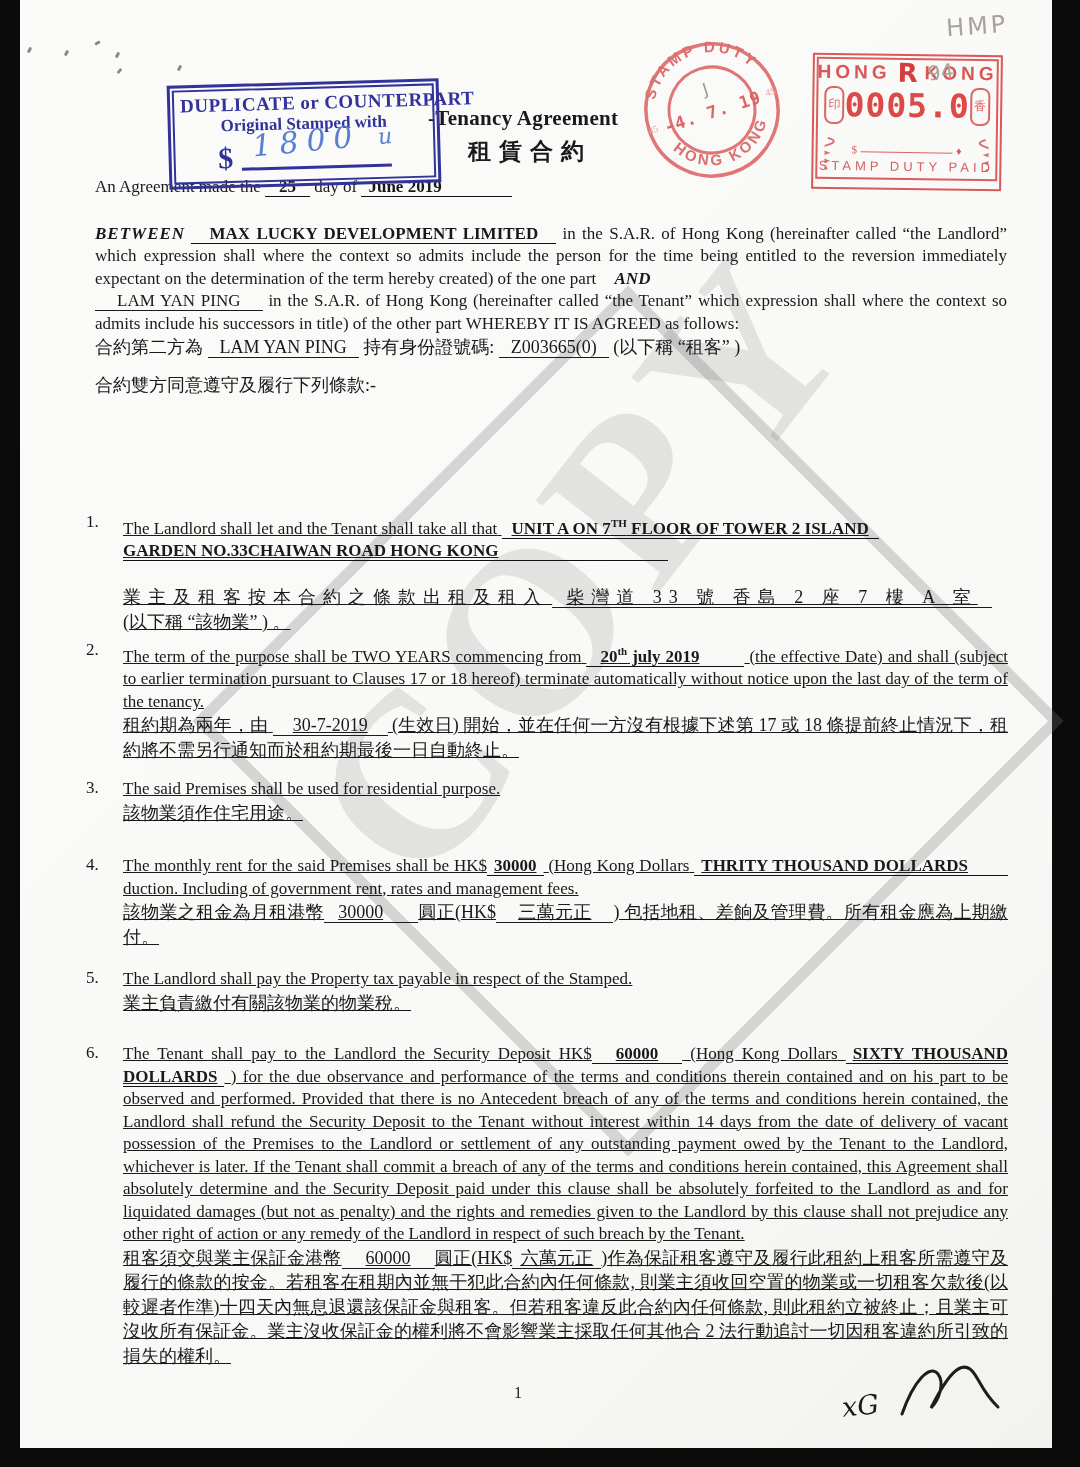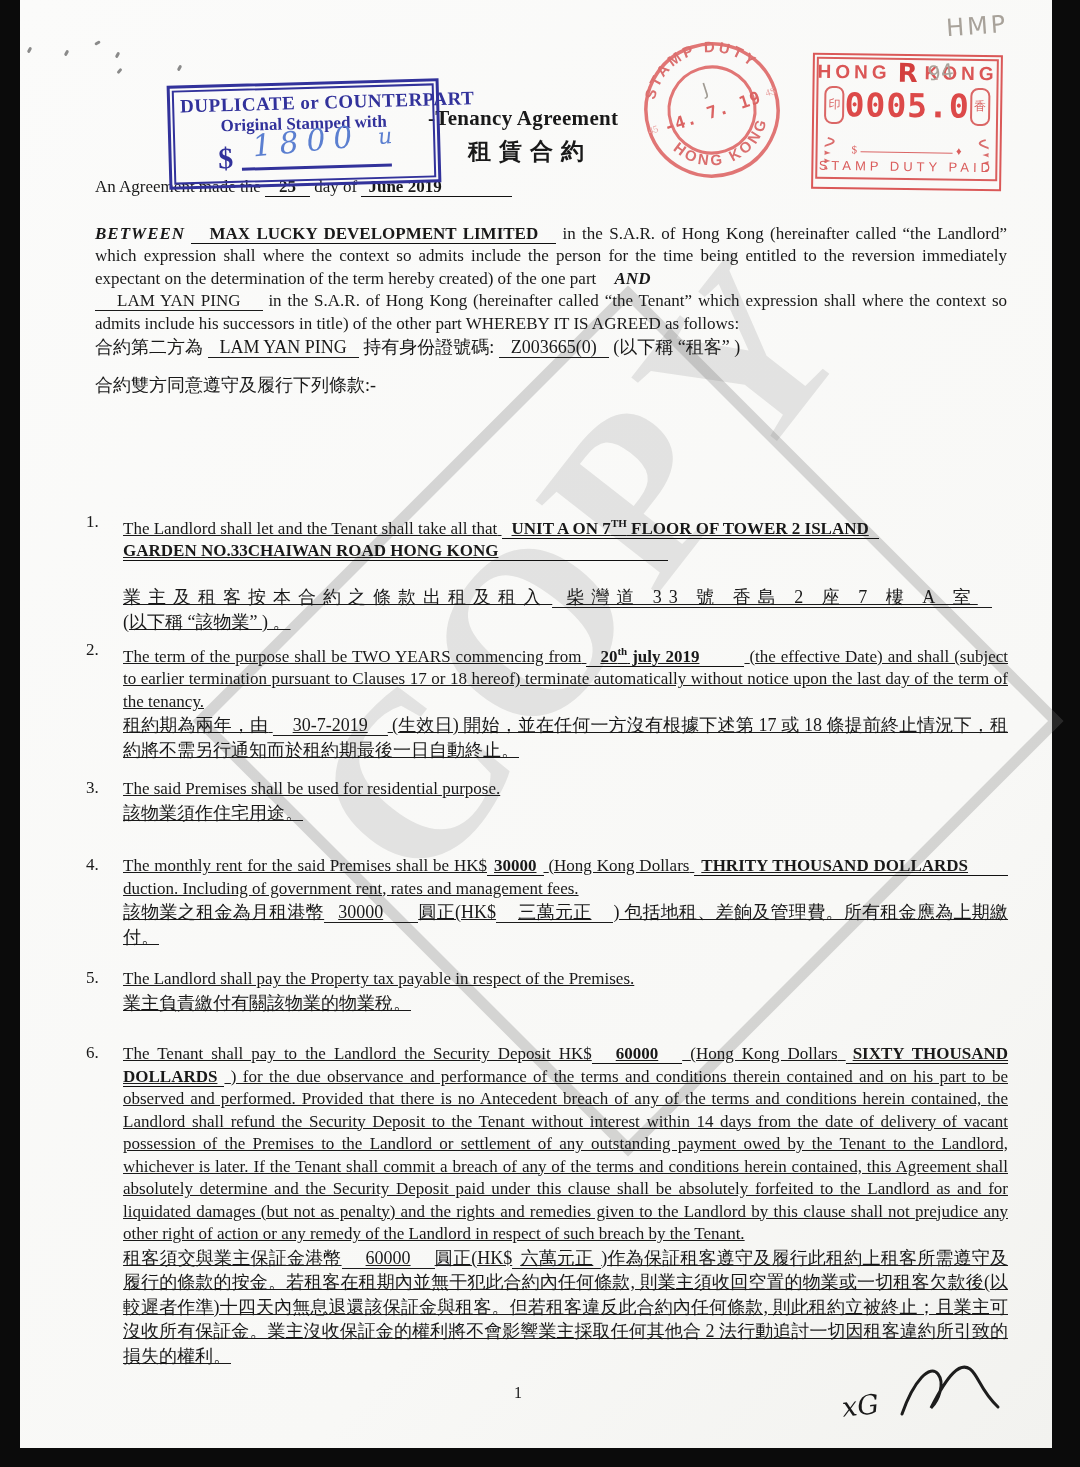--- a/index.html
+++ b/index.html
@@ -243,21 +243,21 @@
       <span>(Hong Kong Dollars</span>
       <span class="ub" style="padding-right:40px">THRITY THOUSAND DOLLARDS</span>
       <span>duction. Including of government rent, rates and management fees.</span><br>
       <span class="zh">該物業之租金為月租港幣</span><span class="zh u" style="padding:0 35px 0 14px">30000</span><span class="zh">圓正(HK$</span><span class="zh u" style="padding:0 22px">三萬元正</span><span class="zh">) 包括地租、差餉及管理費。所有租金應為上期繳付。</span>
     </div>
   </div>
 
   <div id="clause-5" class="clause">
     <div class="num">5.</div>
     <div class="ctext">
-      <span>The Landlord shall pay the Property tax payable in respect of the Premises.</span><br>
+      <span>The Landlord shall pay the Property tax payable in respect of the Stamped.</span><br>
       <span class="zh">業主負責繳付有關該物業的物業稅。</span>
     </div>
   </div>
 
   <div id="clause-6" class="clause">
     <div class="num">6.</div>
     <div class="ctext">
       <span>The Tenant shall pay to the Landlord the Security Deposit HK$</span><span class="ub" style="padding:0 24px">60000</span>
       <span>(Hong Kong Dollars</span>
       <span class="ub">SIXTY THOUSAND DOLLARDS</span>

